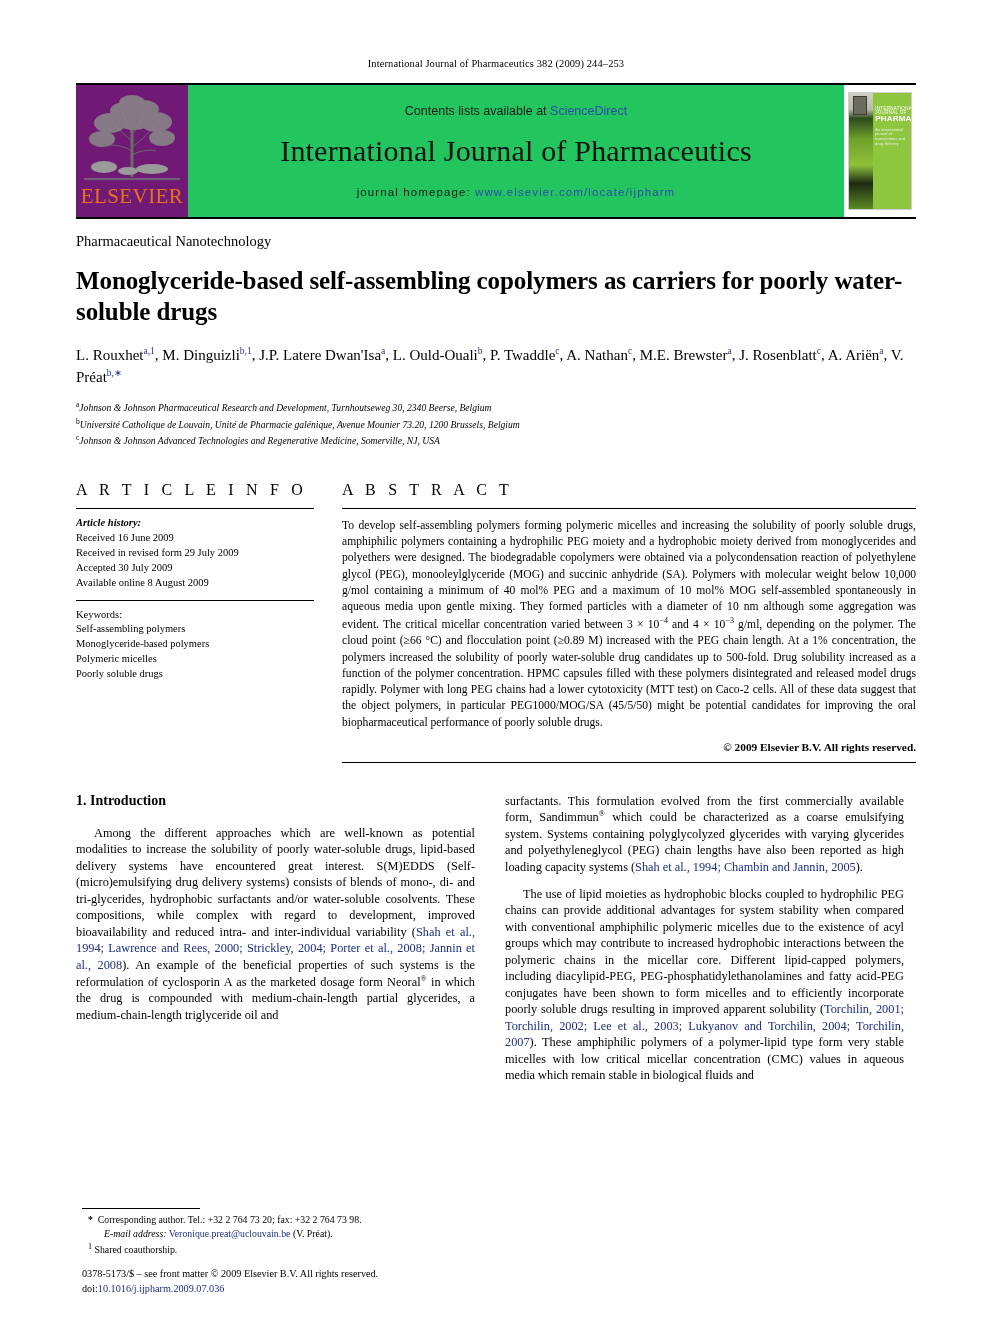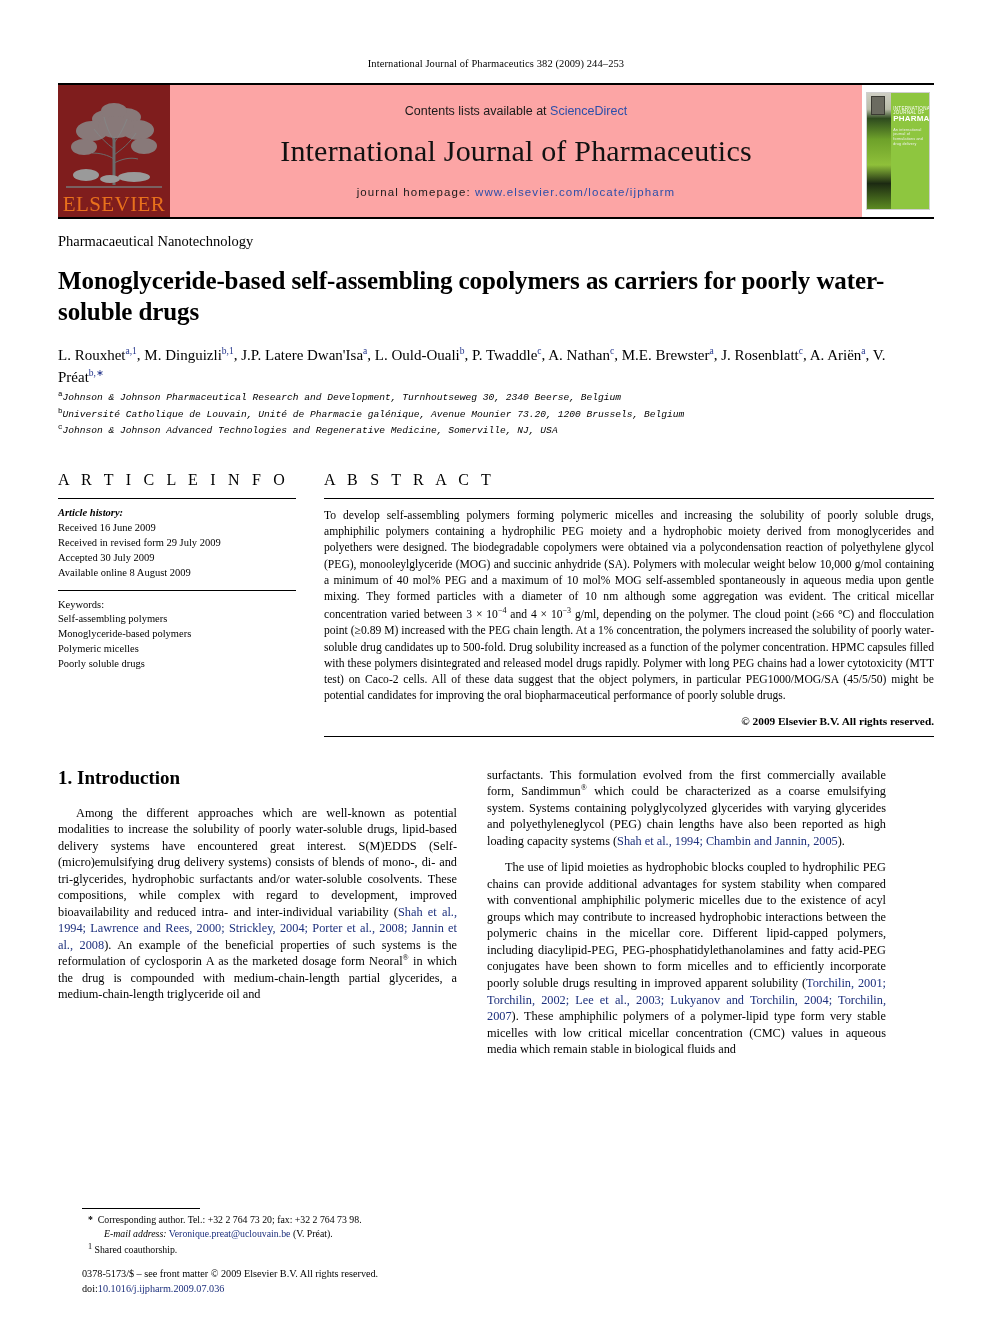--- a/index.html
+++ b/index.html
@@ -13,21 +13,21 @@
     font-family: "Liberation Serif", serif;
     color: #000000;
     position: relative;
     overflow: hidden;
   }
   .page {
     width: 992px;
     height: 968px;
     position: relative;
     box-sizing: border-box;
-    padding: 0 58px;
+    padding: 0 76px;
   }
 
   
   .running-head {
     text-align: center;
     font-size: 10.5px;
     letter-spacing: 0.1px;
     padding-top: 58px;
     font-family: "Liberation Serif", serif;
   }
@@ -36,41 +36,41 @@
   .masthead {
     margin-top: 14px;
     border-top: 2.5px solid #000;
     display: flex;
     align-items: stretch;
     height: 132px;
   }
   .masthead-logo {
     width: 112px;
     flex: 0 0 112px;
-    background: #7f1d1d;
+    background: #701a75;
     display: flex;
     flex-direction: column;
-    justify-content: flex-end;
+    justify-content: flex-start;
     align-items: center;
     padding-bottom: 2px;
     box-sizing: border-box;
   }
   .tree-wrap { width: 100px; height: 96px; margin-top: 4px;}
   .elsevier-word {
     color: #E9711C;
     font-family: "Liberation Serif", serif;
     font-size: 21px;
     letter-spacing: 0.4px;
     line-height: 1;
     margin-top: 1px;
     font-weight: 400;
   }
   .masthead-center {
     flex: 1 1 auto;
-    background: #fca5a5;
+    background: #22c55e;
     display: flex;
     flex-direction: column;
     justify-content: center;
     align-items: center;
     text-align: center;
   }
   .contents-line {
     font-family: "Liberation Sans", sans-serif;
     font-size: 12.5px;
     color: #1a1a1a;
@@ -150,25 +150,24 @@
     letter-spacing: -0.1px;
   }
   .authors {
     font-family: "Liberation Serif", serif;
     font-size: 15px;
     line-height: 1.5;
     margin-top: 15px;
   }
   .authors sup { font-size: 9.5px; color:#22338a; vertical-align: super;}
   .affiliations {
-    margin-top: 0;
+    margin-top: 10px;
     font-style: italic;
     font-size: 9.6px;
     line-height: 1.52;
-    font-family: Liberation Mono, monospace;
   }
   .affiliations sup { font-style: normal; font-size: 7.5px; vertical-align: super;}
 
   
   .info-abstract {
     margin-top: 32px;
     display: flex;
     gap: 28px;
   }
   .col-info { width: 238px; flex: 0 0 238px; }
@@ -201,21 +200,21 @@
   
   .body-cols {
     margin-top: 30px;
     display: flex;
     gap: 30px;
   }
   .bcol { width: 399px; flex: 0 0 399px; }
   .h1 {
     font-family: "Liberation Serif", serif;
     font-weight: bold;
-    font-size: 19px;
+    font-size: 14px;
     margin-bottom: 16px;
   }
   .para {
     font-size: 12.3px;
     line-height: 1.345;
     text-align: justify;
     text-indent: 18px;
     margin: 0 0 0 0;
   }
   .para + .para { margin-top: 10px; }

